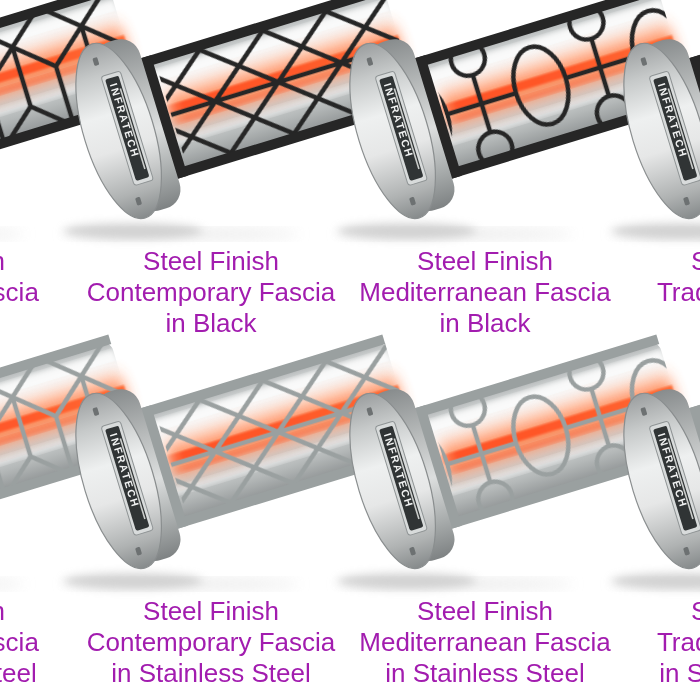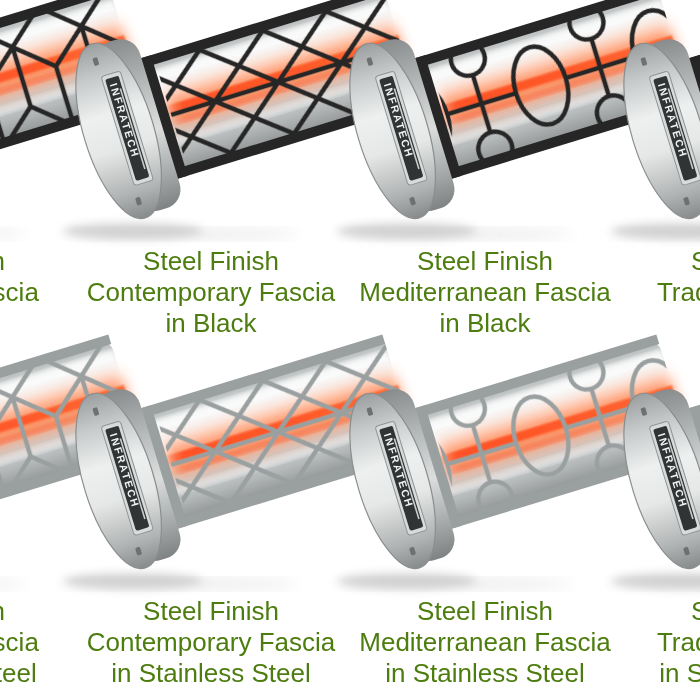--- a/index.html
+++ b/index.html
@@ -2,21 +2,21 @@
 <html><head>
 <meta charset="utf-8">
 <style>
   html,body{margin:0;padding:0;background:#ffffff;}
   .viewport{position:relative;width:700px;height:700px;overflow:hidden;background:#ffffff;font-family:"Liberation Sans","DejaVu Sans",sans-serif;}
   .strip{position:absolute;left:-200px;top:0;width:1096px;height:700px;}
   .card{position:absolute;width:274px;height:350px;cursor:pointer;}
   .imgbox{position:absolute;left:-13px;top:0;width:300px;height:245px;}
   .imgbox svg{display:block;width:300px;height:245px;overflow:visible;}
   .caption{position:absolute;top:246px;left:0;width:274px;text-align:center;
-           font-size:26px;line-height:31px;color:#4d7c0f;}
+           font-size:26px;line-height:31px;color:#a21caf;}
   .cl{white-space:nowrap;}
 </style>
 </head>
 <body>
 
 <div class="viewport">
   <div class="strip" id="strip">
       <div class="card" style="left: 0px; top: 0px;">
         <div class="imgbox">
           <svg viewBox="0 0 300 245" xmlns="http://www.w3.org/2000/svg">

